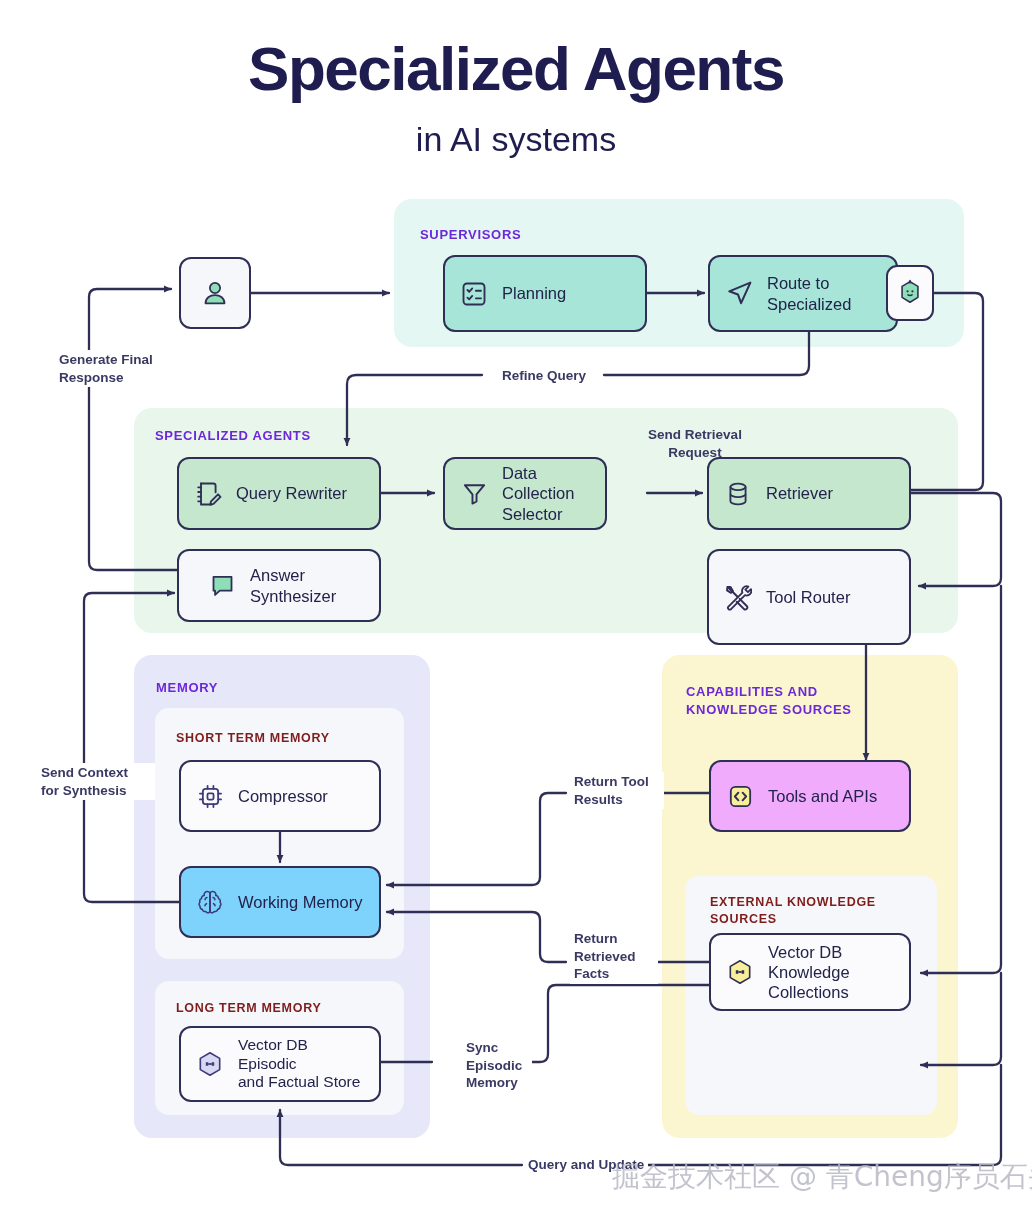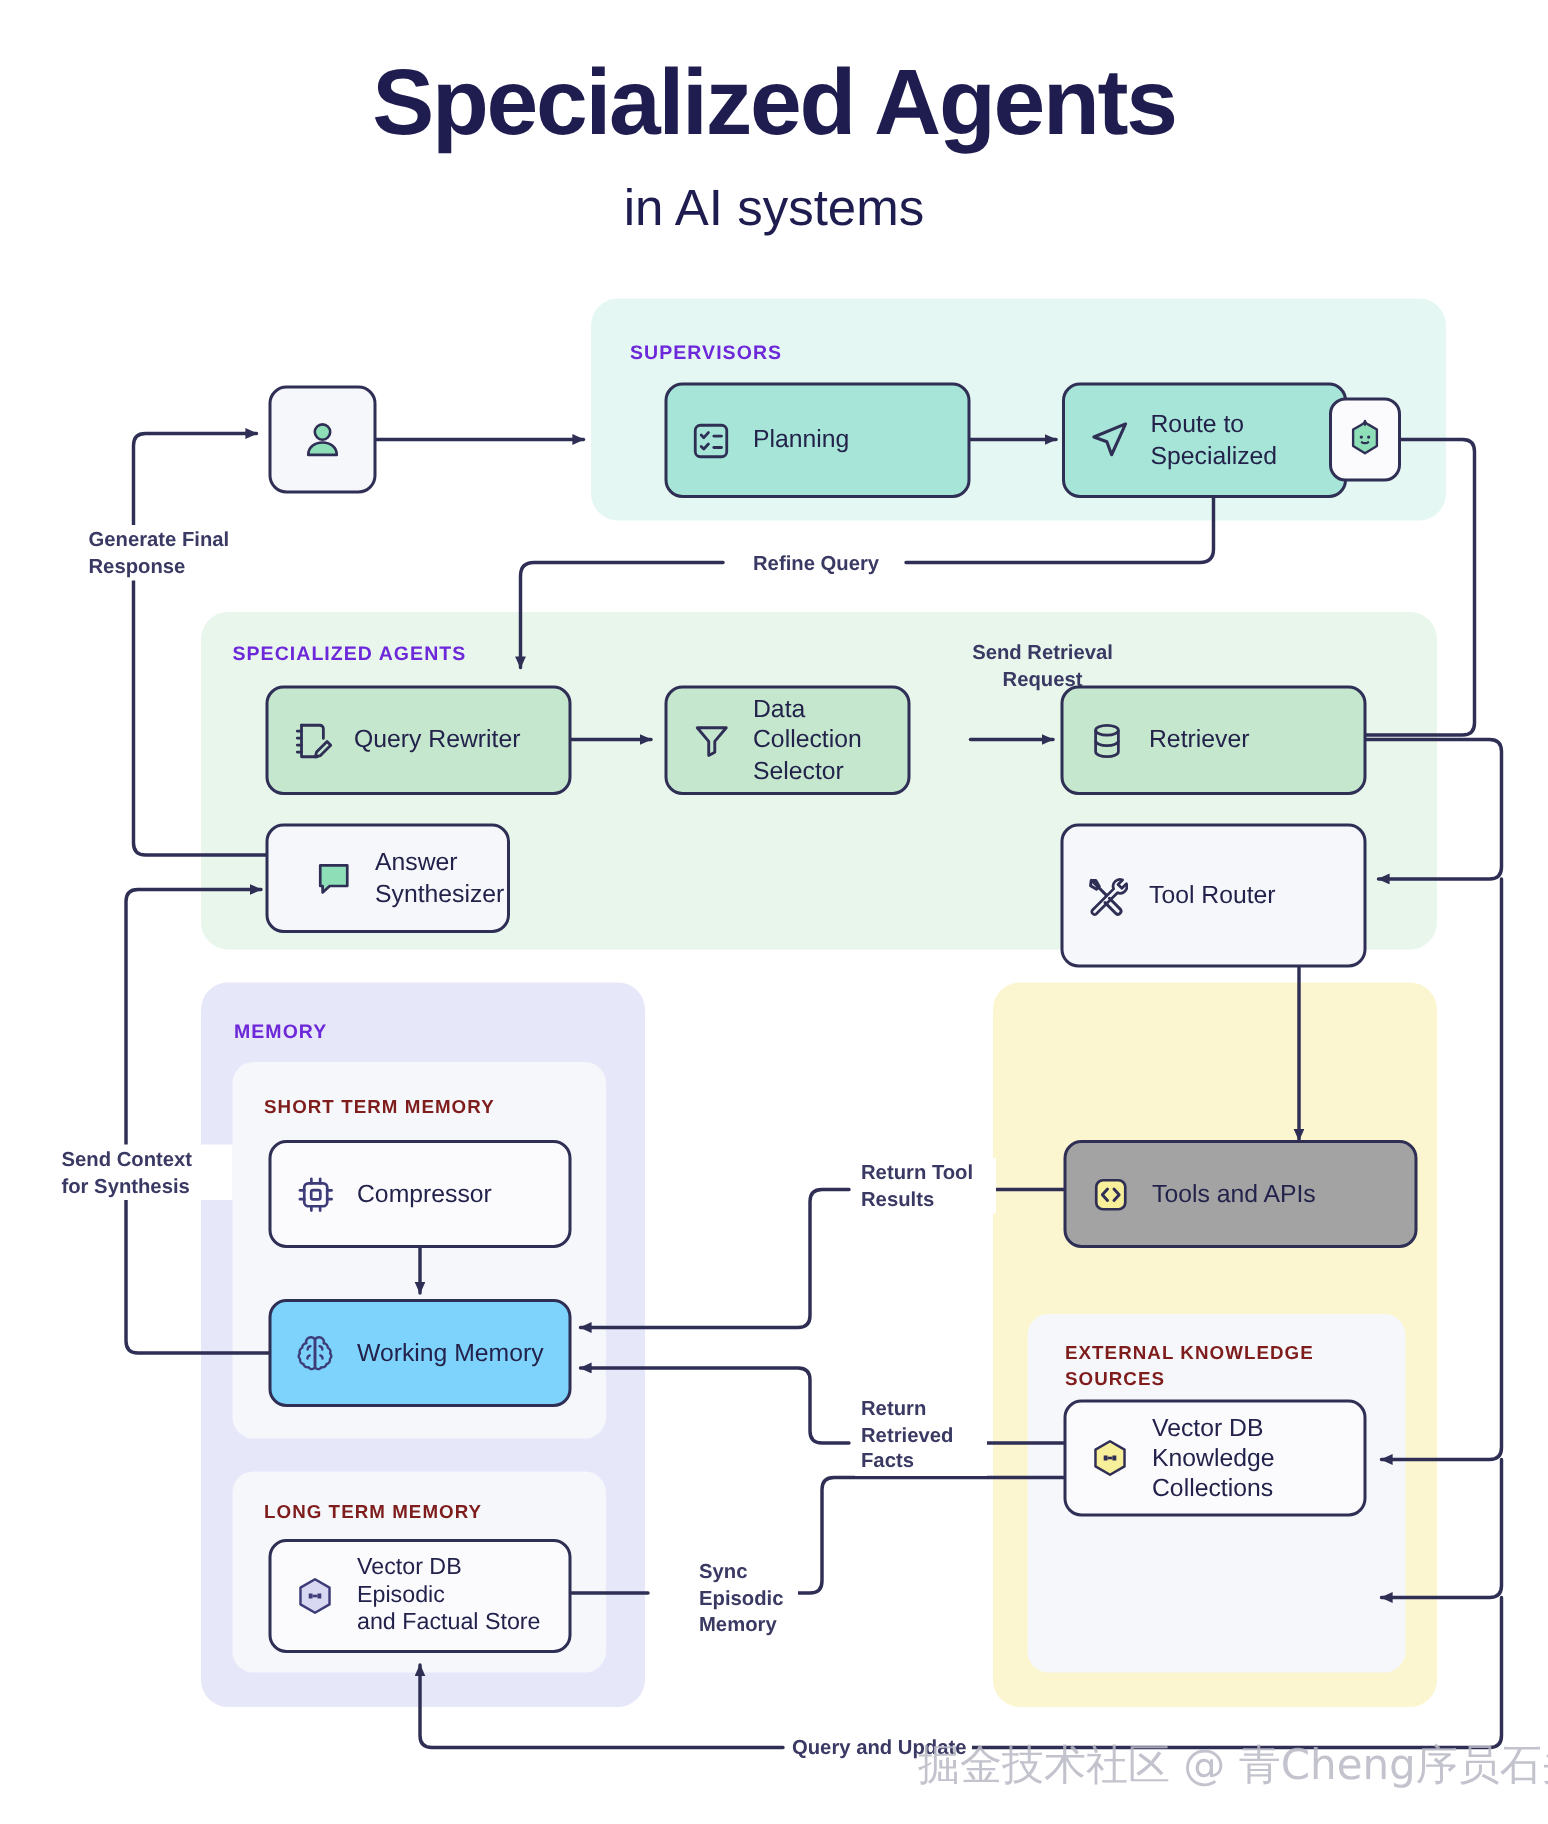--- a/index.html
+++ b/index.html
@@ -53,20 +53,22 @@
   <div class="panel" style="left:134px;top:655px;width:296px;height:483px;background:#e6e7f8;"></div>
   <div class="panel-label" style="left:156px;top:679px;">MEMORY</div>
 
   <div class="subpanel" style="left:155px;top:708px;width:249px;height:251px;"></div>
   <div class="subpanel-label" style="left:176px;top:730px;">SHORT TERM MEMORY</div>
 
   <div class="subpanel" style="left:155px;top:981px;width:249px;height:134px;"></div>
   <div class="subpanel-label" style="left:176px;top:1000px;">LONG TERM MEMORY</div>
 
   <div class="panel" style="left:662px;top:655px;width:296px;height:483px;background:#fbf6cf;"></div>
+  <div class="panel-label" style="left:686px;top:683px;">CAPABILITIES AND
+KNOWLEDGE SOURCES</div>
 
   <div class="subpanel" style="left:685px;top:876px;width:252px;height:239px;"></div>
   <div class="subpanel-label" style="left:710px;top:894px;">EXTERNAL KNOWLEDGE
 SOURCES</div>
 
   <svg class="edges" viewBox="0 0 1032 1216">
     <defs>
       <marker id="ah" markerWidth="9" markerHeight="9" refX="7.4" refY="3.6" orient="auto" markerUnits="userSpaceOnUse">
         <path d="M0,0 L8,3.6 L0,7.2 z" fill="#2f2e55"></path>
       </marker>
@@ -199,21 +201,21 @@
     <span class="ico">
       <svg width="26" height="26" viewBox="0 0 24 24" fill="none" stroke="#2f2e55" stroke-width="1.7" stroke-linejoin="round">
         <ellipse cx="12" cy="5.4" rx="7" ry="3"></ellipse>
         <path d="M5 5.4v13.2c0 1.66 3.13 3 7 3s7-1.34 7-3V5.4"></path>
         <path d="M5 11.9c0 1.66 3.13 3 7 3s7-1.34 7-3"></path>
       </svg>
     </span>
     <span class="lbl">Retriever</span>
   </div>
 
-  <div class="node" style="left:177px;top:549px;width:163px;height:73px;background:#f6f7fb;padding-left:28px;">
+  <div class="node" style="left:177px;top:549px;width:204px;height:73px;background:#f6f7fb;padding-left:28px;">
     <span class="ico">
       <svg width="27" height="27" viewBox="0 0 24 24">
         <path d="M4 4.4h16v12.2H9.6L5.4 20.4v-3.8H4z" fill="#8edfb8" stroke="#2f2e55" stroke-width="1.6" stroke-linejoin="round"></path>
       </svg>
     </span>
     <span class="lbl">Answer
 Synthesizer</span>
   </div>
 
   <div class="node" style="left:707px;top:549px;width:204px;height:96px;background:#f6f7fb;">
@@ -256,21 +258,21 @@
       <svg width="28" height="28" viewBox="0 0 24 24">
         <path d="M12 2.4l8.3 4.8v9.6L12 21.6l-8.3-4.8V7.2z" fill="#d9d8f3" stroke="#3d3b78" stroke-width="1.4" stroke-linejoin="round"></path>
         <path d="M8.4 10.6h2.2v2.8H8.4zM13.4 10.6h2.2v2.8h-2.2z" fill="#3d3b78"></path>
         <path d="M10.6 12h2.8" stroke="#3d3b78" stroke-width="1.5"></path>
       </svg>
     </span>
     <span class="lbl" style="font-size:15.5px;">Vector DB Episodic
 and Factual Store</span>
   </div>
 
-  <div class="node" style="left:709px;top:760px;width:236px;height:72px;background:#a3a3a3;">
+  <div class="node" style="left:709px;top:760px;width:202px;height:72px;background:#f0abfc;">
     <span class="ico">
       <svg width="27" height="27" viewBox="0 0 24 24">
         <rect x="3.4" y="3.4" width="17.2" height="17.2" rx="4" fill="#f7ef9a" stroke="#2f2e55" stroke-width="1.6"></rect>
         <path d="M10.1 8.6L7 12l3.1 3.4M13.9 8.6L17 12l-3.1 3.4" fill="none" stroke="#2f2e55" stroke-width="1.7" stroke-linecap="round" stroke-linejoin="round"></path>
       </svg>
     </span>
     <span class="lbl">Tools and APIs</span>
   </div>
 
   <div class="node" style="left:709px;top:933px;width:202px;height:78px;background:#fbfbfe;">

